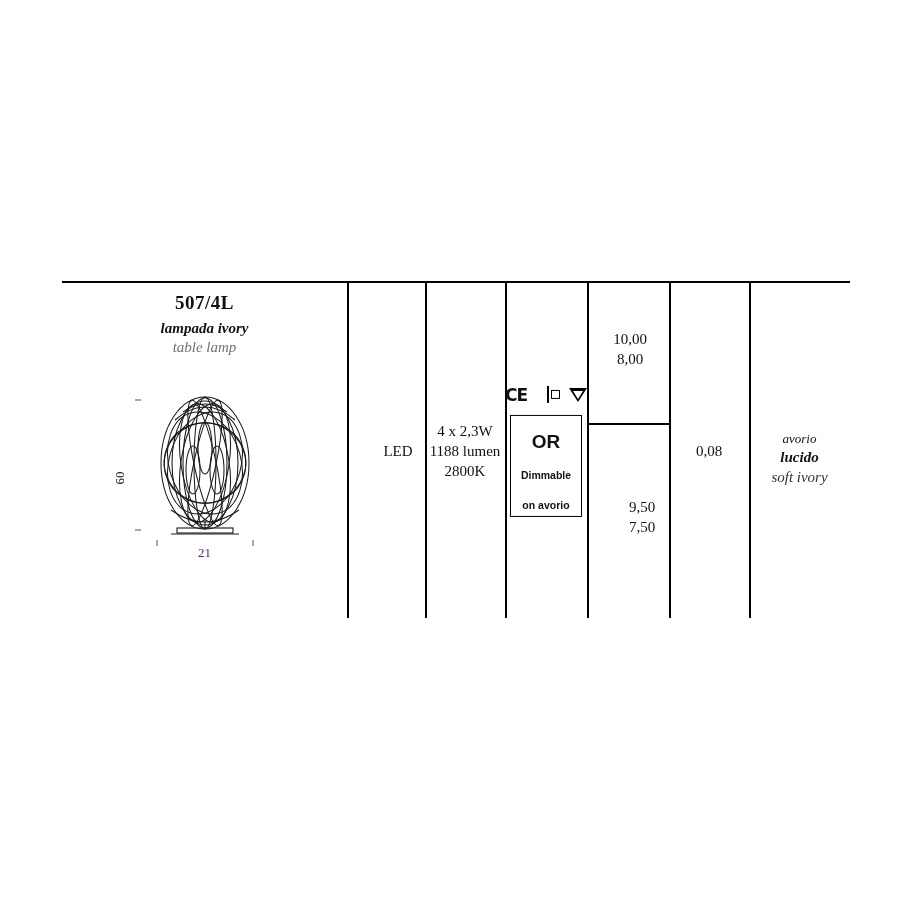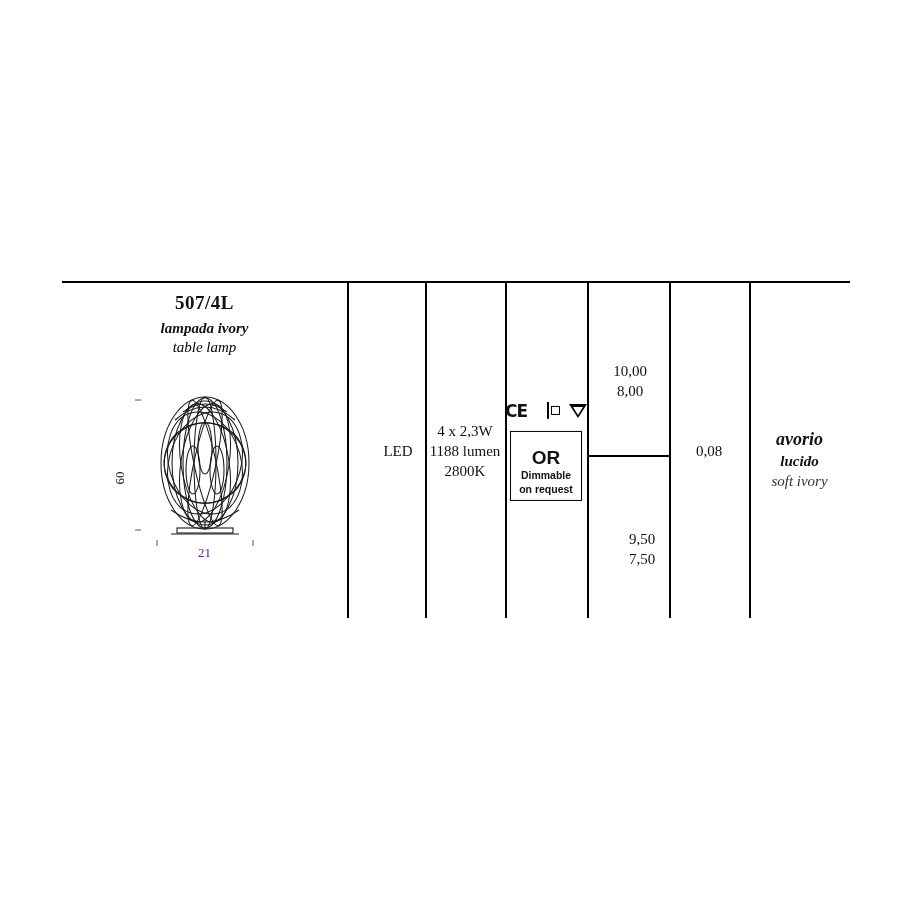--- a/index.html
+++ b/index.html
@@ -67,21 +67,21 @@
   .desc-it {
     margin-top: 6px;
     font-size: 15px;
     font-style: italic;
     font-weight: bold;
   }
   .desc-en {
     margin-top: 2px;
     font-size: 15px;
     font-style: italic;
-    color: #000000;
+    color: #737373;
   }
 
   
   .drawing {
     position: relative;
     margin: 22px auto 0 auto;
     width: 200px;
     height: 190px;
   }
   .dim-h {
@@ -201,31 +201,30 @@
     font-size: 19px;
     font-weight: bold;
     font-family: "Liberation Sans", sans-serif;
     line-height: 1;
   }
   .or-sub {
     font-size: 10.5px;
     font-weight: bold;
     font-family: "Liberation Sans", sans-serif;
     line-height: 1.15;
-    margin-top: 2px;
+    margin-top: 18px;
   }
 
   
   .col-pack {
     position: absolute;
     left: 525px;
     top: 0;
     width: 86px;
     height: 335px;
-    margin-top: 32px;
   }
   .pack-sep {
     position: absolute;
     left: 0;
     top: 140px;
     width: 82px;
     height: 1.5px;
     background: #000;
   }
   .pack-top {
@@ -256,21 +255,21 @@
   }
 
   
   .col-finish {
     position: absolute;
     left: 687px;
     top: 0;
     width: 101px;
     height: 335px;
   }
-  .fin-line1 { font-size: 18px; font-style: italic; font-weight: bold; margin-top: 16px; }
+  .fin-line1 { font-size: 13px; font-style: italic; font-weight: normal; margin-top: 16px; }
   .fin-line2 { font-size: 15px; font-style: italic; font-weight: bold; }
   .fin-line3 { font-size: 15px; font-style: italic; color: #333; }
 </style>
 </head>
 <body>
 
 <div class="sheet">
 
   <div class="top-rule"></div>
 
@@ -352,21 +351,21 @@
     <div class="col-marks">
       <div class="marks-wrap">
         <div class="mark-row">
           <span class="ce-mark">CE</span>
           <span class="class2"></span>
           <span class="tri-mark"></span>
         </div>
         <div class="or-box">
           <div class="or-title">OR</div>
           <div class="or-sub">Dimmable</div>
-          <div class="or-sub">on request</div>
+          <div class="or-sub">on avorio</div>
         </div>
       </div>
     </div>
 
     <div class="col-pack">
       <div class="pack-top">
         <div>10,00</div>
         <div>8,00</div>
       </div>
       <div class="pack-sep"></div>

